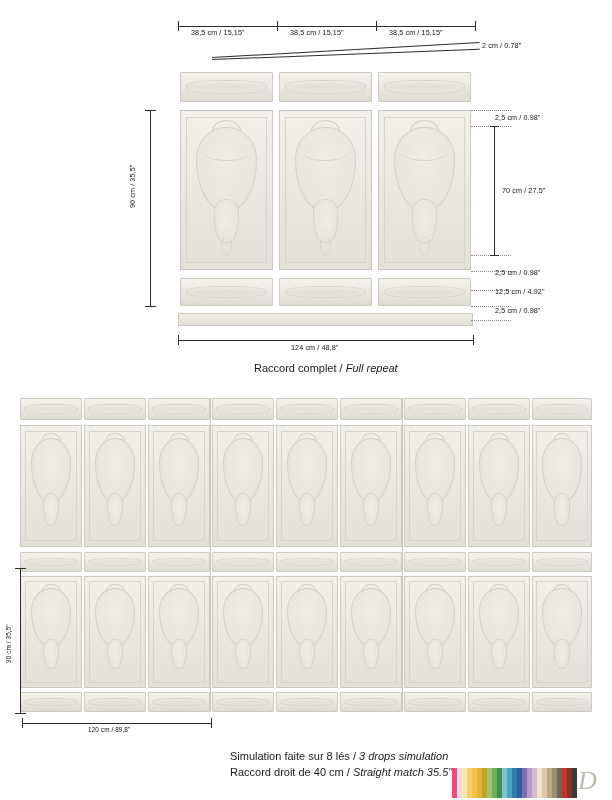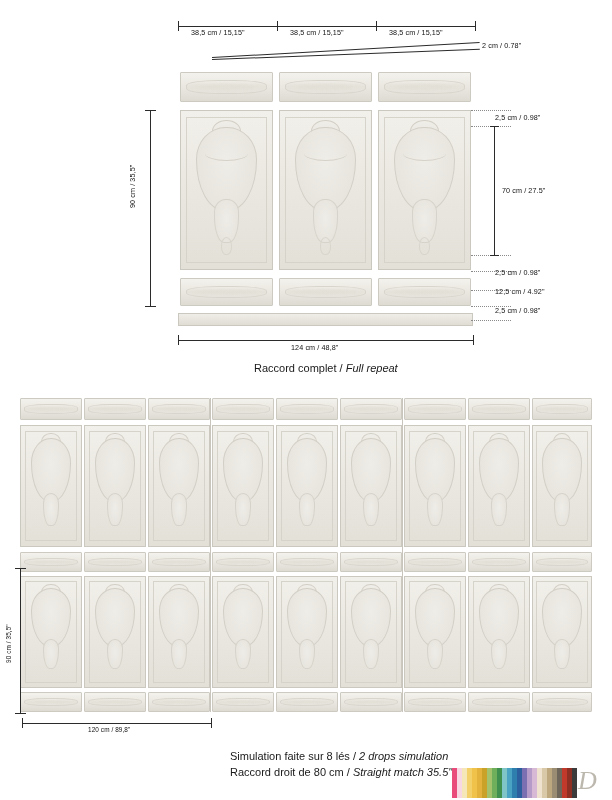--- a/index.html
+++ b/index.html
@@ -411,26 +411,26 @@
   <div class="tick" style="left:15px; top:170px; width:11px; height:1px;"></div>
   <div class="tick" style="left:15px; top:315px; width:11px; height:1px;"></div>
   <div class="dim-label small" style="left:5px; top:265px; transform: rotate(-90deg); transform-origin: left top;">90 cm / 35,5"</div>
 
   <div class="hline" style="left:22px; top:325px; width:190px;"></div>
   <div class="tick" style="left:22px; top:320px; width:1px; height:10px;"></div>
   <div class="tick" style="left:211px; top:320px; width:1px; height:10px;"></div>
   <div class="dim-label small" style="left:88px; top:328px;">120 cm / 89,8"</div>
 
   <div class="caption" style="left:230px; top:352px;">
-    <span>Simulation faite sur 8 lés / </span><span class="it">2 drops simulation</span>
+    <span>Simulation faite sur 8 lés / </span><span class="it">3 drops simulation</span>
   </div>
 </div>
 
 <div class="caption" style="left:230px; top:766px;">
-  <span>Raccord droit de 80 cm / </span><span class="it">Straight match 35.5"</span>
+  <span>Raccord droit de 40 cm / </span><span class="it">Straight match 35.5"</span>
 </div>
 
 <div class="swatches" id="swatch-strip" style="left:452px; top:768px;">
     <span style="background: rgb(233, 75, 122);"></span>
     <span style="background: rgb(247, 215, 226);"></span>
     <span style="background: rgb(246, 231, 185);"></span>
     <span style="background: rgb(243, 208, 106);"></span>
     <span style="background: rgb(240, 194, 74);"></span>
     <span style="background: rgb(227, 178, 60);"></span>
     <span style="background: rgb(201, 162, 39);"></span>

